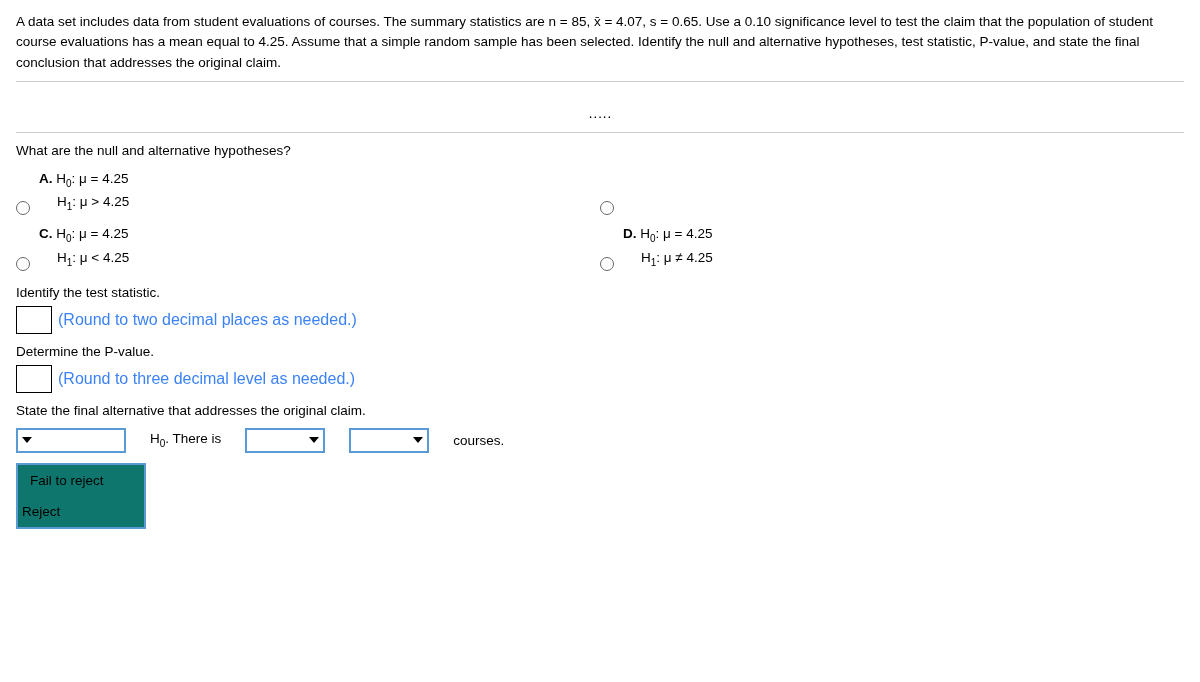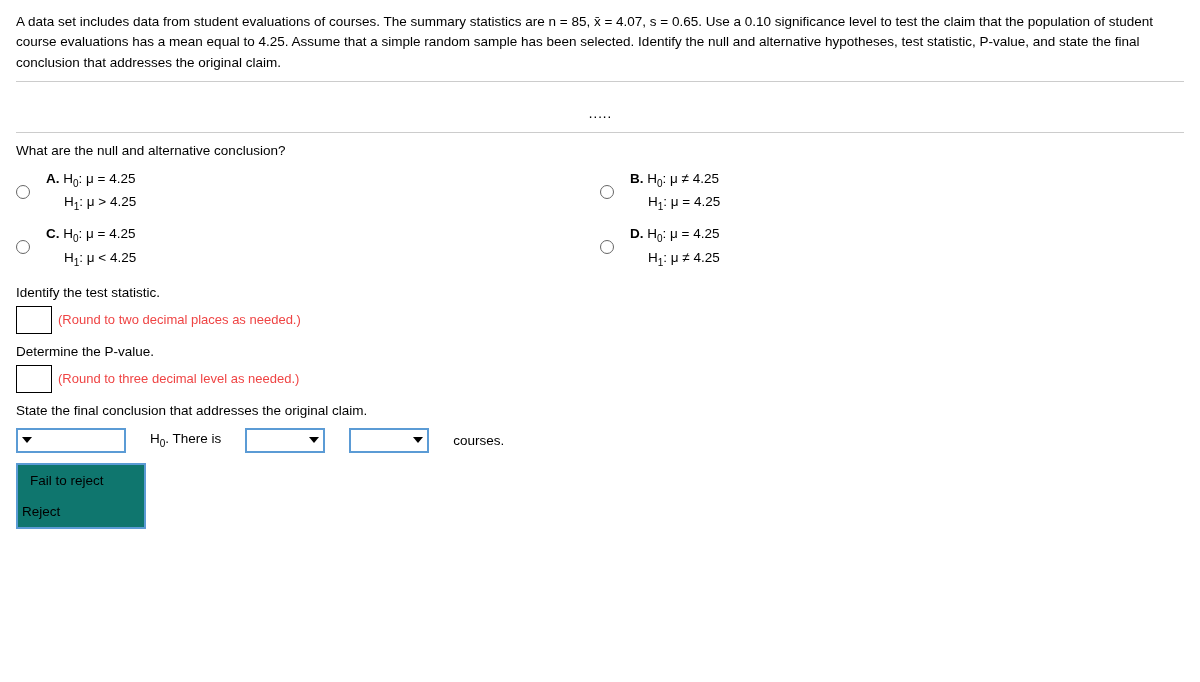--- a/index.html
+++ b/index.html
@@ -28,22 +28,22 @@
       margin: 10px 0 8px 0;
     }
     .hypotheses-grid {
       display: grid;
       grid-template-columns: 1fr 1fr;
       gap: 4px 0;
       margin-bottom: 12px;
     }
     .hypothesis-option {
       display: flex;
-      align-items: center;
-      gap: 16px;
+      align-items: flex-end;
+      gap: 9px;
       padding: 2px 0;
     }
     .hypothesis-option .radio-circle {
       width: 14px;
       height: 14px;
       border-radius: 50%;
       border: 1px solid #666;
       margin-top: 1px;
       flex-shrink: 0;
       display: inline-block;
@@ -74,22 +74,22 @@
       gap: 6px;
       margin-bottom: 4px;
     }
     .square-input {
       width: 36px;
       height: 28px;
       border: 1px solid #000;
       display: inline-block;
     }
     .hint-text {
-      color: #ef4444;
-      font-size: 13px;
+      color: #3b82f6;
+      font-size: 16px;
     }
     .final-conclusion-row {
       display: flex;
       align-items: center;
       gap: 24px;
       margin-top: 10px;
       flex-wrap: wrap;
     }
     .dropdown-box {
       border: 2px solid #5b9bd5;
@@ -128,40 +128,35 @@
 <body>
 
 <div class="intro-text">
   A data set includes data from student evaluations of courses. The summary statistics are n = 85, x̄ = 4.07, s = 0.65. Use a 0.10 significance level to test the claim that the population of student course evaluations has a mean equal to 4.25. Assume that a simple random sample has been selected. Identify the null and alternative hypotheses, test statistic, P-value, and state the final conclusion that addresses the original claim.
 </div>
 
 <div class="dots-row">·····</div>
 
 <hr class="divider">
 
-<div class="section-label">What are the null and alternative conclusion?</div>
+<div class="section-label">What are the null and alternative hypotheses?</div>
 
 <div class="hypotheses-grid">
 
   <div class="hypothesis-option">
     <span class="radio-circle"></span>
     <div class="option-content">
       <span class="option-letter">A.</span>
       H<sub>0</sub>: μ = 4.25<br>
       <span class="h-line">H<sub>1</sub>: μ &gt; 4.25</span>
     </div>
   </div>
 
   <div class="hypothesis-option">
     <span class="radio-circle"></span>
-    <div class="option-content">
-      <span class="option-letter">B.</span>
-      H<sub>0</sub>: μ ≠ 4.25<br>
-      <span class="h-line">H<sub>1</sub>: μ = 4.25</span>
-    </div>
   </div>
 
   <div class="hypothesis-option">
     <span class="radio-circle"></span>
     <div class="option-content">
       <span class="option-letter">C.</span>
       H<sub>0</sub>: μ = 4.25<br>
       <span class="h-line">H<sub>1</sub>: μ &lt; 4.25</span>
     </div>
   </div>
@@ -182,21 +177,21 @@
   <div class="square-input"></div>
   <span class="hint-text">(Round to two decimal places as needed.)</span>
 </div>
 
 <div class="subsection-label">Determine the P-value.</div>
 <div class="input-box-row">
   <div class="square-input"></div>
   <span class="hint-text">(Round to three decimal level as needed.)</span>
 </div>
 
-<div class="subsection-label">State the final conclusion that addresses the original claim.</div>
+<div class="subsection-label">State the final alternative that addresses the original claim.</div>
 
 <div class="final-conclusion-row">
 
   <div class="dropdown-wrapper">
     <div class="dropdown-box">
       <span class="dropdown-arrow"></span>
       <span class="dropdown-text" id="dd1-value">&nbsp;</span>
     </div>
     
   </div>

